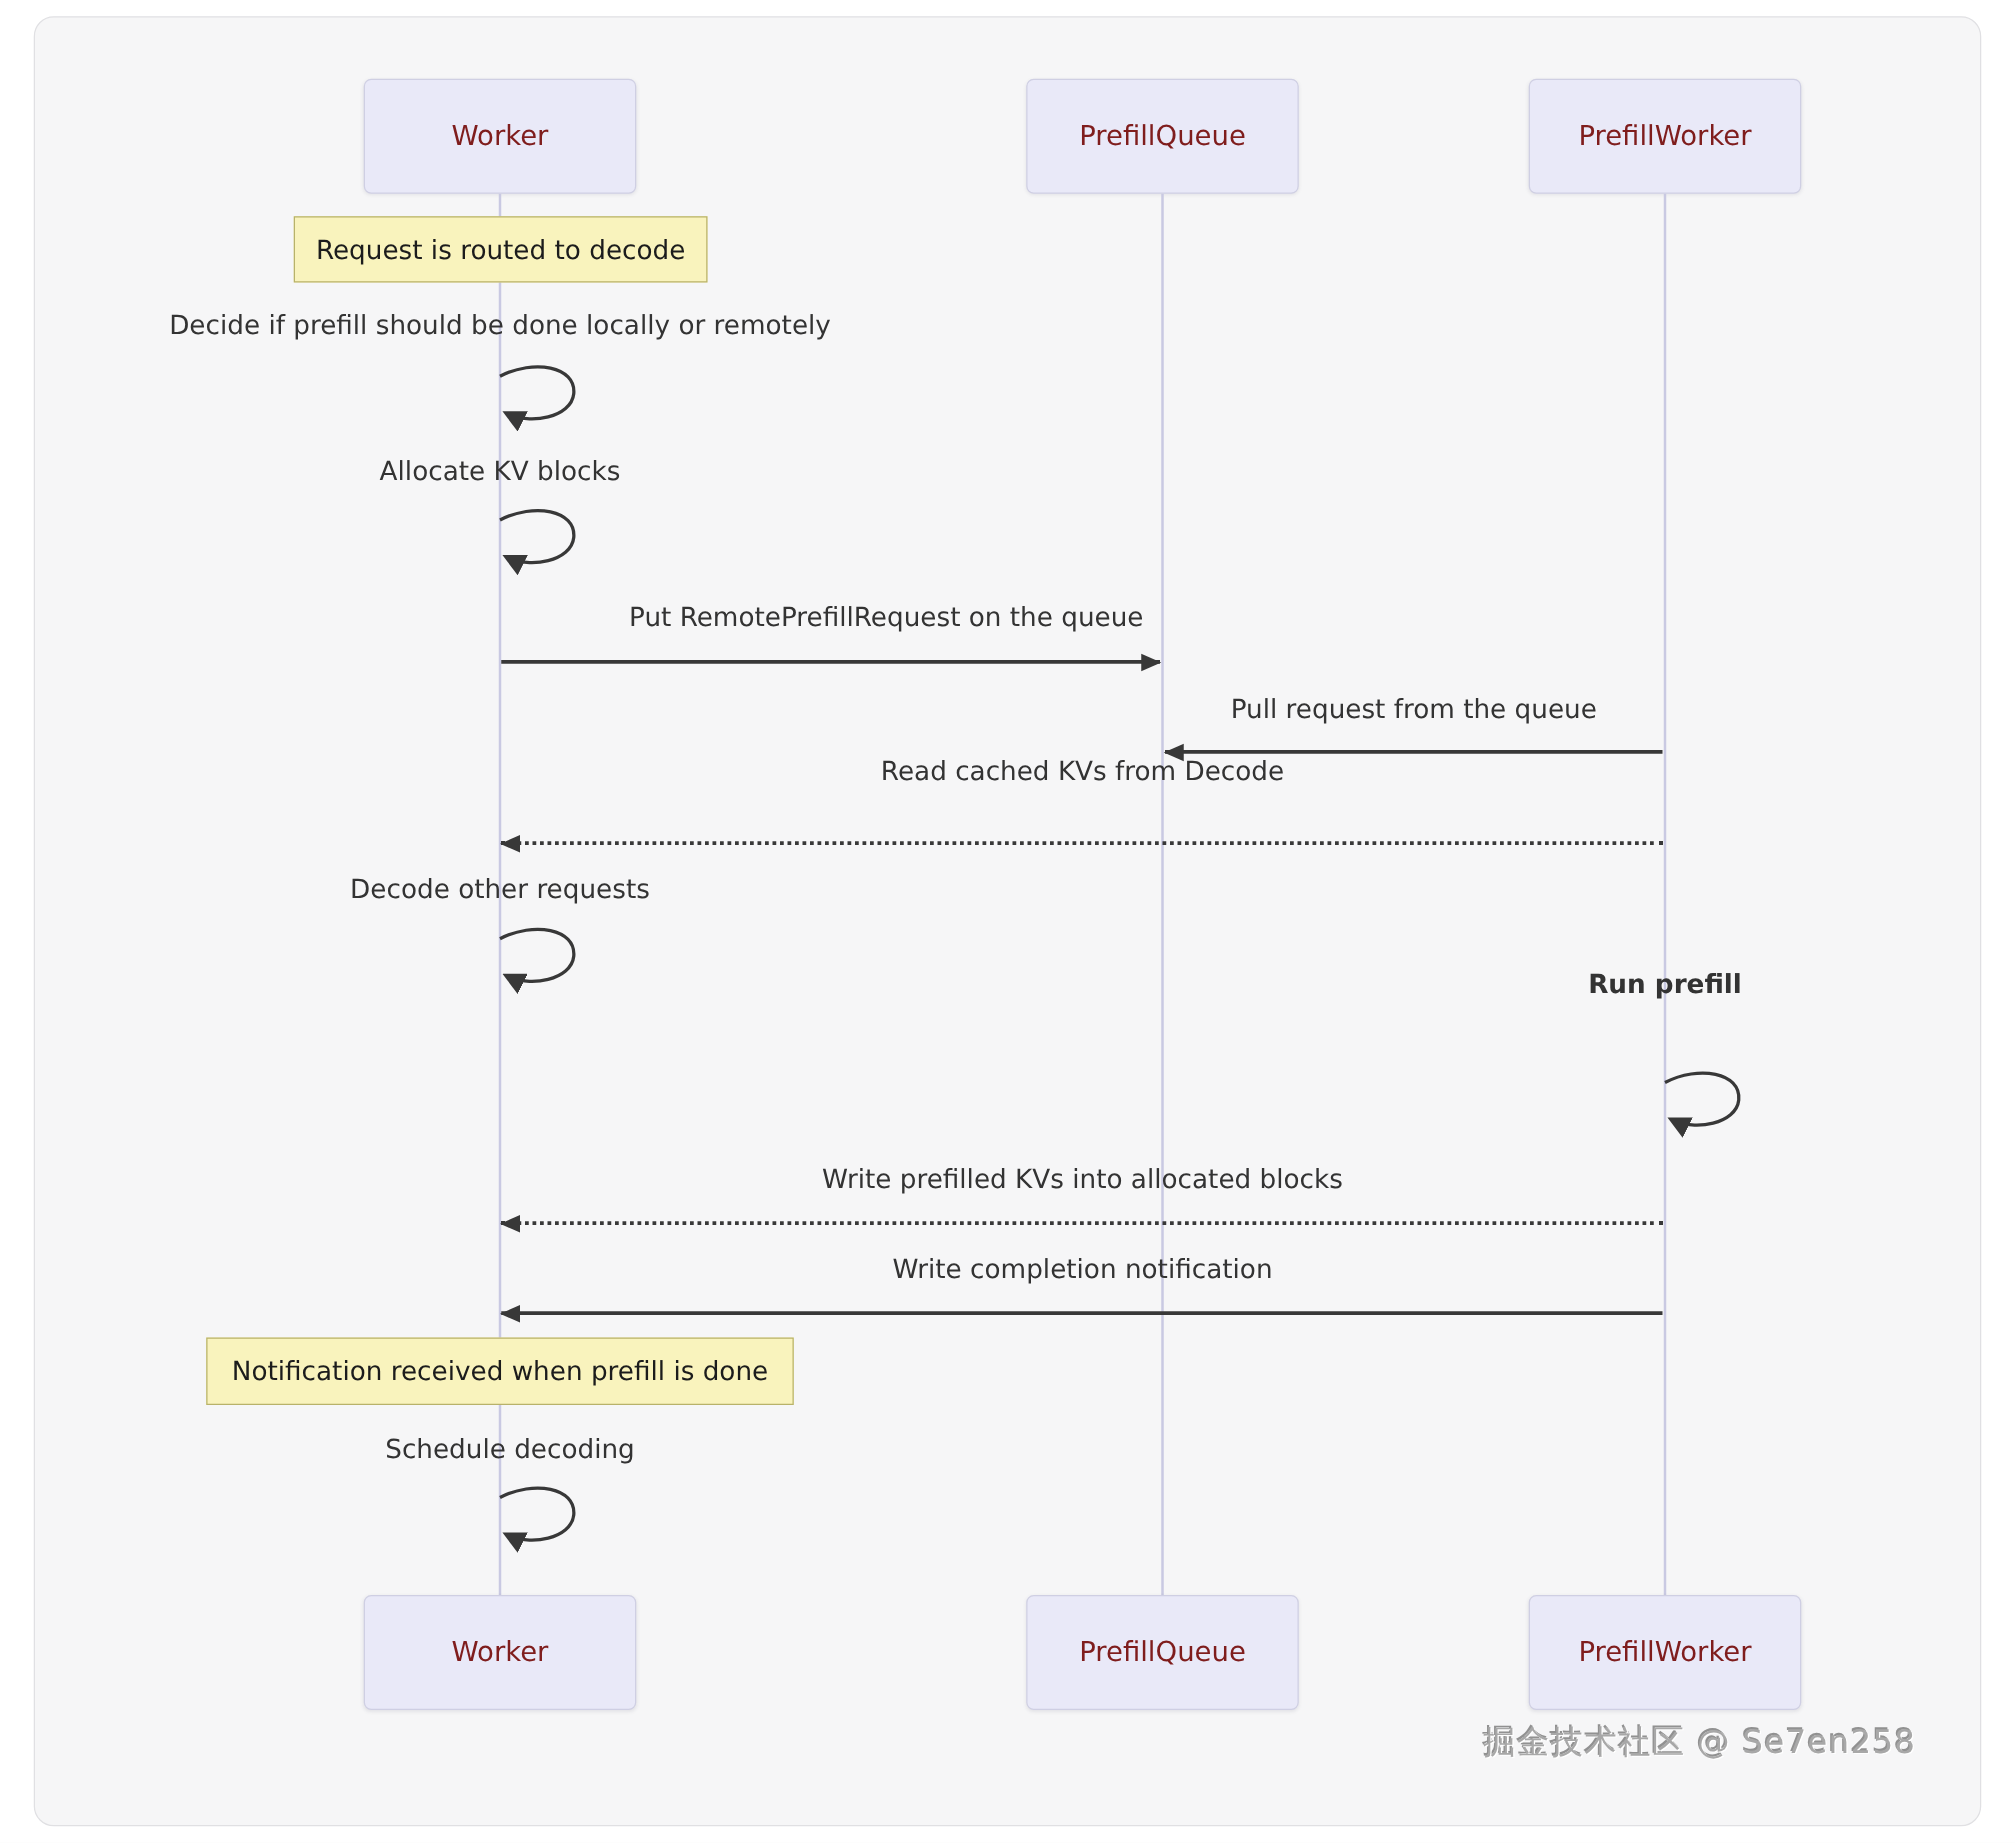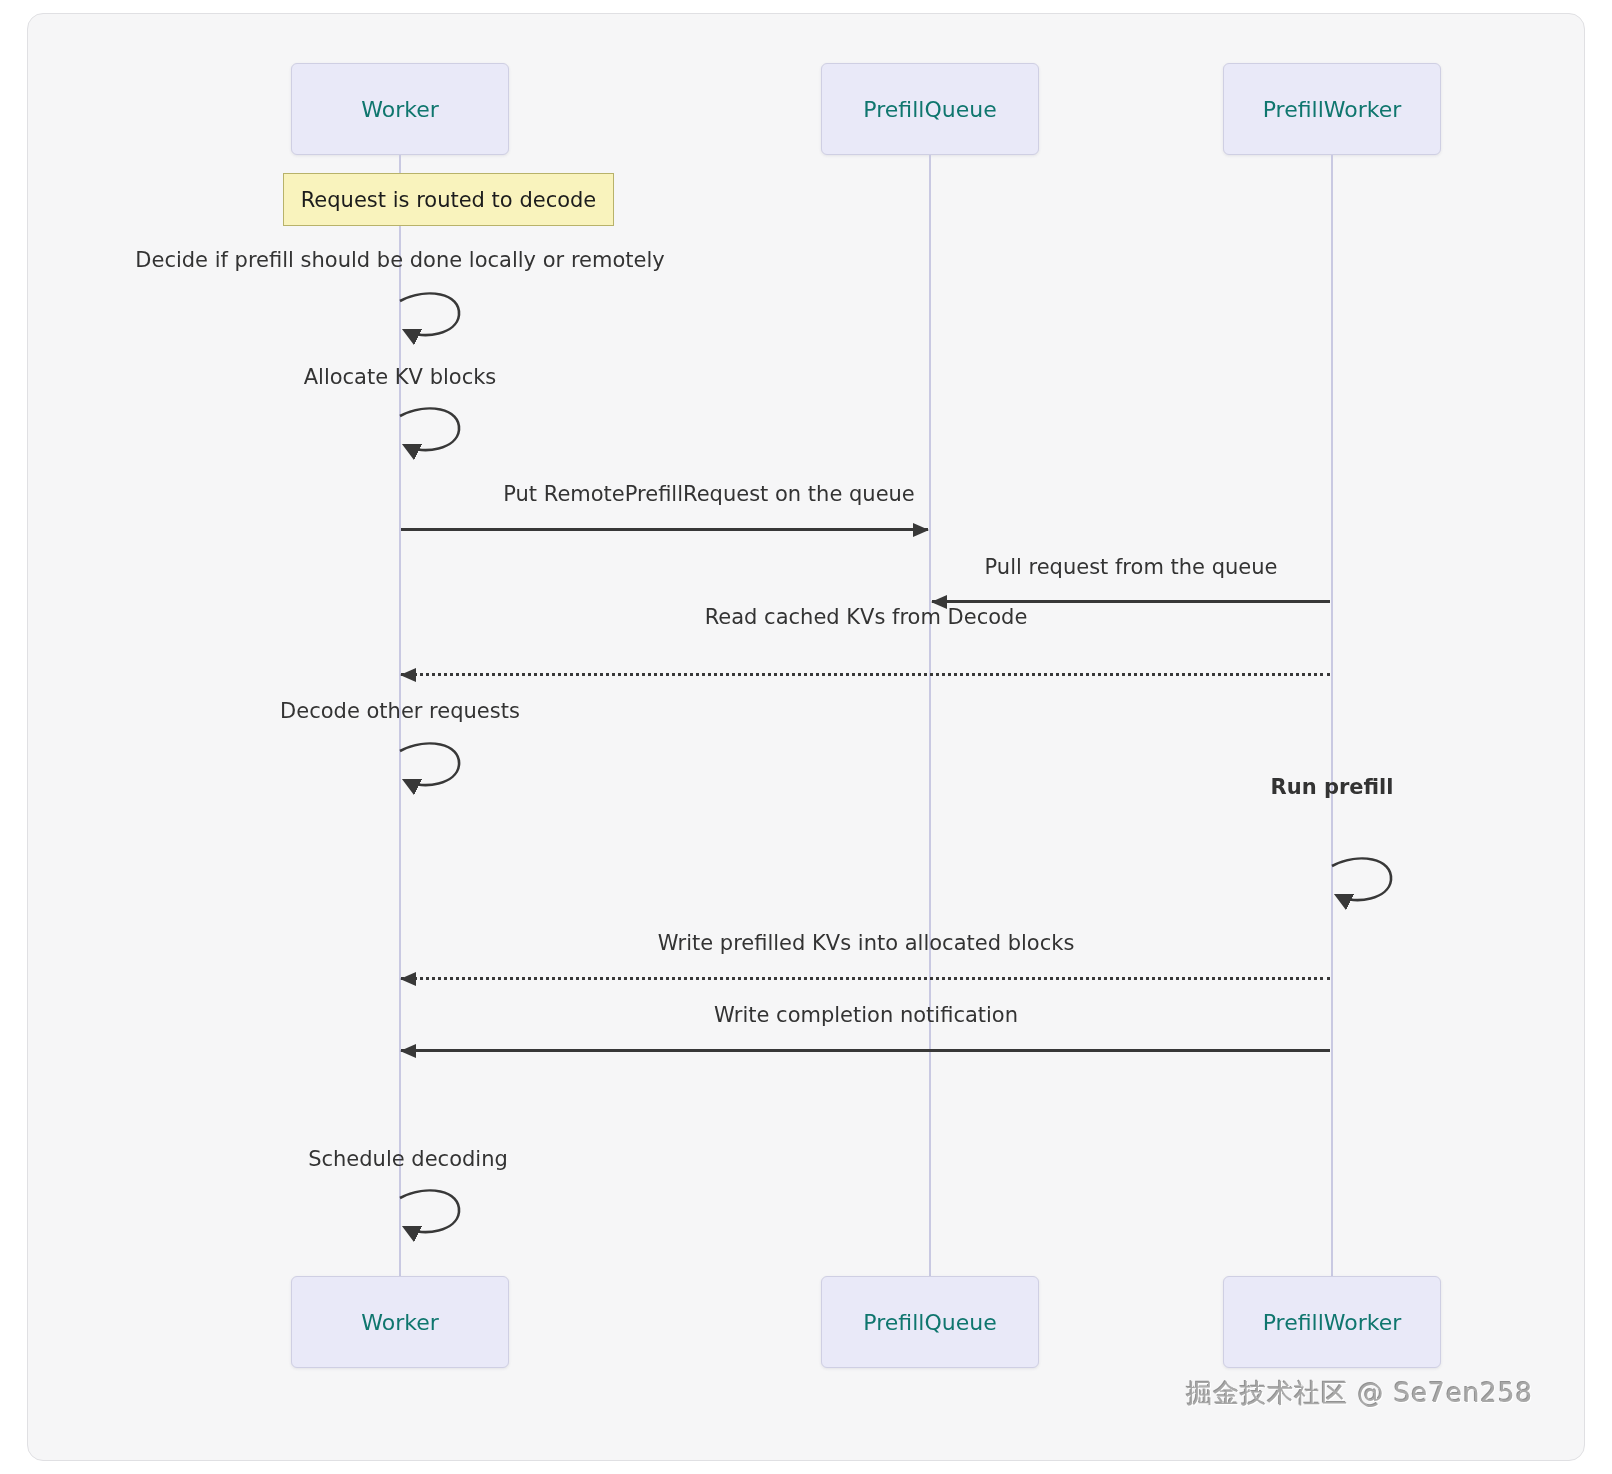--- a/index.html
+++ b/index.html
@@ -25,21 +25,21 @@
     background:var(--panel-bg);
     border:1px solid var(--panel-border);
     border-radius:16px;
   }
   .actor-box {
     position:absolute; width:218px; height:92px;
     background:var(--actor-fill);
     border:1px solid var(--actor-border);
     border-radius:6px;
     display:flex; align-items:center; justify-content:center;
-    font-size:22px; color:#0f766e;
+    font-size:22px; color:#7f1d1d;
     box-shadow:0 1px 3px rgba(60,60,90,0.10);
   }
   .lifeline {
     position:absolute; width:2px; top:155px; height:1121px;
     background:var(--lifeline);
   }
   .note {
     position:absolute;
     background:var(--note-fill);
     border:1px solid var(--note-border);
@@ -91,21 +91,21 @@
     <span>PrefillQueue</span>
   </div>
   <div class="actor-box" style="left:1223px; top:63px;">
     <span>PrefillWorker</span>
   </div>
 
   <div class="lifeline" style="left:399px;"></div>
   <div class="lifeline" style="left:929px;"></div>
   <div class="lifeline" style="left:1331px;"></div>
 
-  <div class="note" style="left:235px; top:173px; width:331px; height:53px;margin-left:48px;">
+  <div class="note" style="left:235px; top:173px; width:331px; height:53px;">
     <span>Request is routed to decode</span>
   </div>
 
   <div class="msg-text" style="left:400px; top:248px;">Decide if prefill should be done locally or remotely</div>
   <svg class="selfloop" style="left:397px; top:293px;" viewBox="0 0 74 50">
     <path d="M3 8 C30 -6 64 0 62 22 C60 41 27 47 9 38" marker-end="url(#ah)"></path>
   </svg>
 
   <div class="msg-text" style="left:400px; top:365px;">Allocate KV blocks</div>
   <svg class="selfloop" style="left:397px; top:408px;" viewBox="0 0 74 50">
@@ -130,20 +130,23 @@
   <svg class="selfloop" style="left:1329px; top:858px;" viewBox="0 0 74 50">
     <path d="M3 8 C30 -6 64 0 62 22 C60 41 27 47 9 38" marker-end="url(#ah)"></path>
   </svg>
 
   <div class="msg-text" style="left:866px; top:931px;">Write prefilled KVs into allocated blocks</div>
   <div class="msg-arrow dotted dir-left" style="left:401px; top:977px; width:929px;"></div>
 
   <div class="msg-text" style="left:866px; top:1003px;">Write completion notification</div>
   <div class="msg-arrow dir-left" style="left:401px; top:1049px; width:929px;"></div>
 
+  <div class="note" style="left:165px; top:1070px; width:470px; height:54px;">
+    <span>Notification received when prefill is done</span>
+  </div>
 
   <div class="msg-text" style="left:408px; top:1147px;text-align:right;">Schedule decoding</div>
   <svg class="selfloop" style="left:397px; top:1190px;" viewBox="0 0 74 50">
     <path d="M3 8 C30 -6 64 0 62 22 C60 41 27 47 9 38" marker-end="url(#ah)"></path>
   </svg>
 
   <div class="actor-box" style="left:291px; top:1276px;">
     <span>Worker</span>
   </div>
   <div class="actor-box" style="left:821px; top:1276px;">

